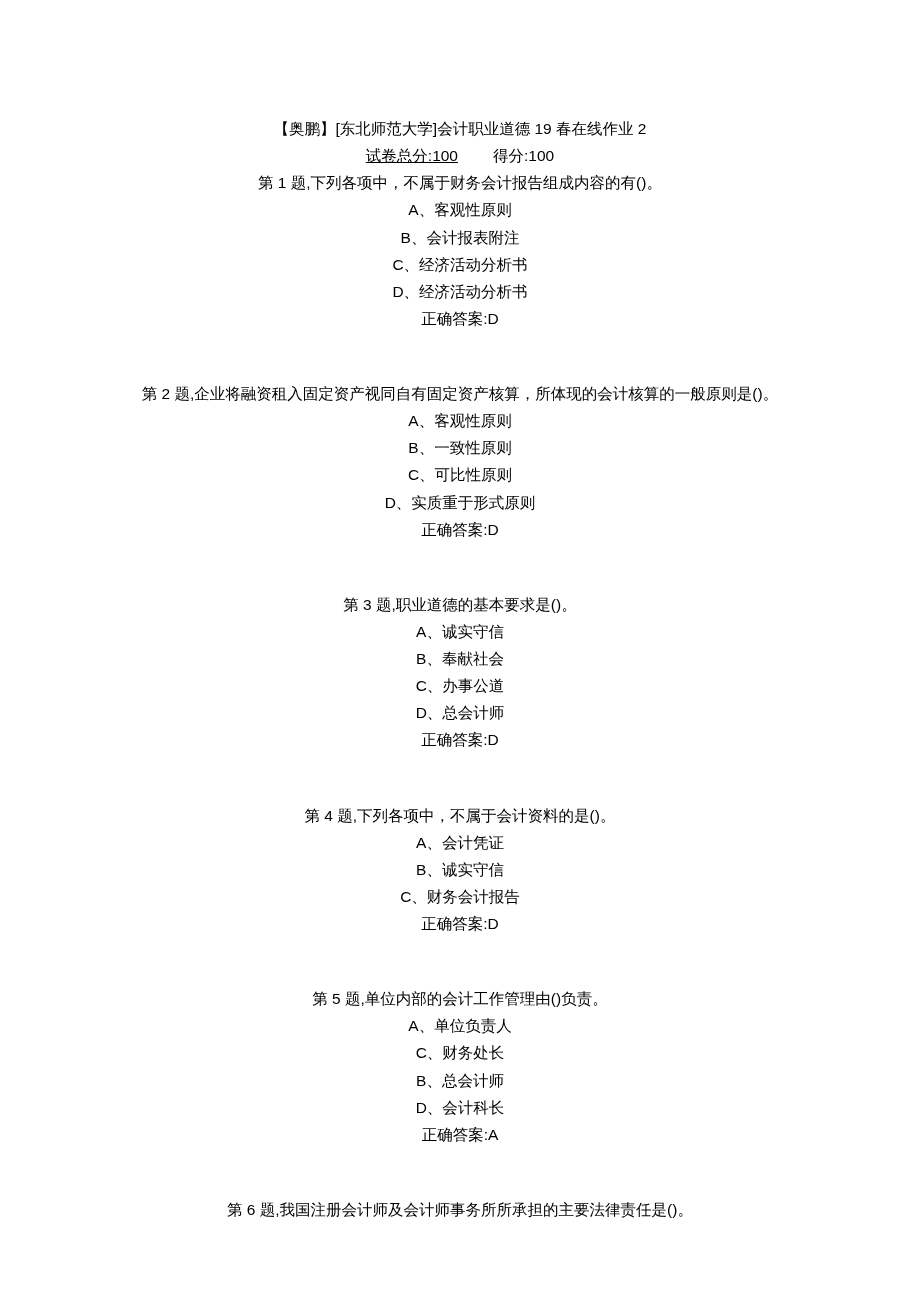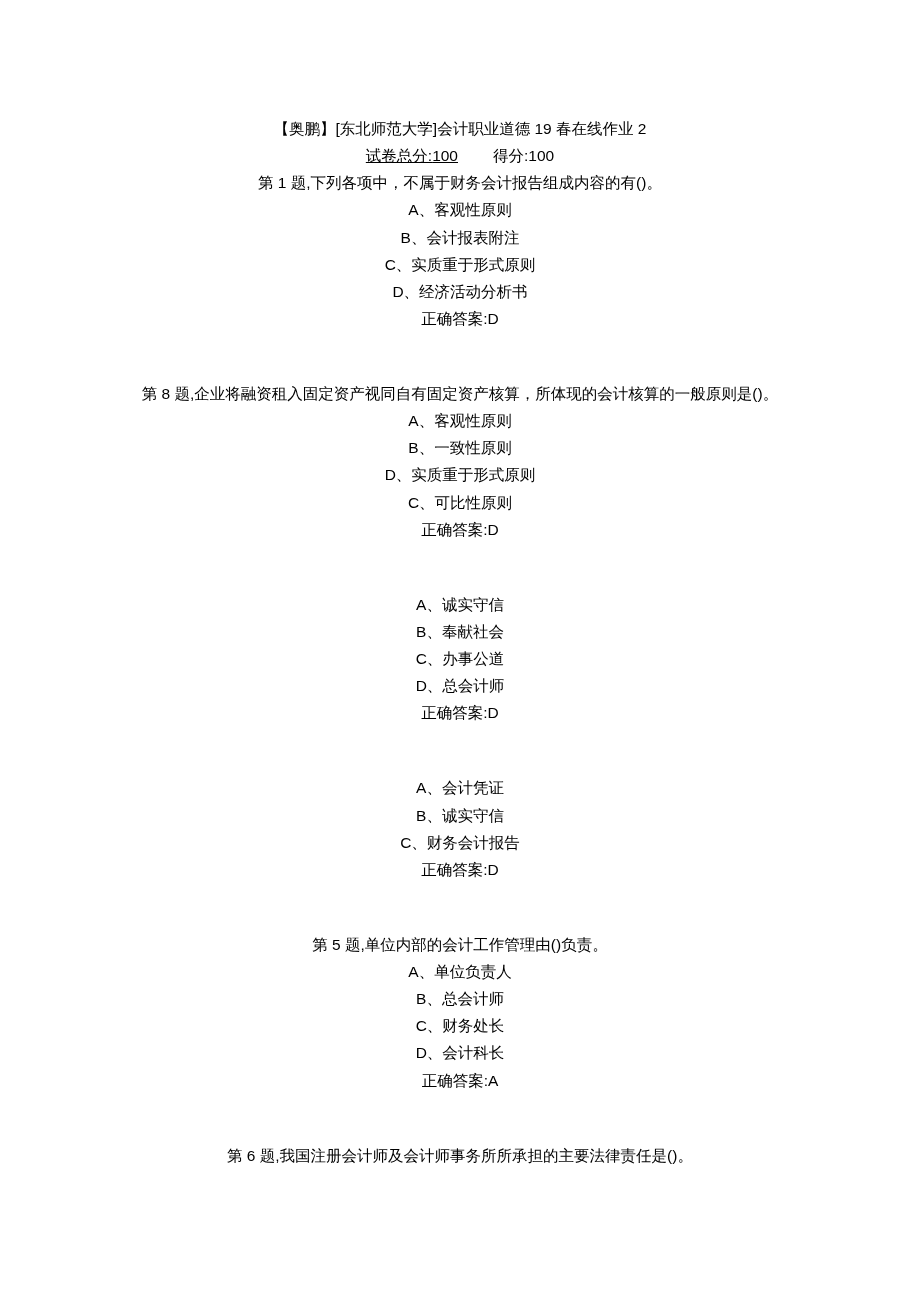--- a/index.html
+++ b/index.html
@@ -33,62 +33,64 @@
 
 <div class="line">【奥鹏】[东北师范大学]会计职业道德 19 春在线作业 2</div>
 <div class="line">
   <span class="score-label"><span>试卷总分:</span><span>100</span></span><span>得分:</span><span>100</span>
 </div>
 
 <div>
   <div class="line">第 1 题,下列各项中，不属于财务会计报告组成内容的有()。</div>
   <div class="line">A、客观性原则</div>
   <div class="line">B、会计报表附注</div>
-  <div class="line">C、实质重于形式原则</div>
+  <div class="line">C、经济活动分析书</div>
   <div class="line">D、经济活动分析书</div>
   <div class="line">正确答案:D</div>
 </div>
 
 <div class="block"></div>
 
 <div>
-  <div class="line">第 8 题,企业将融资租入固定资产视同自有固定资产核算，所体现的会计核算的一般原则是()。</div>
+  <div class="line">第 2 题,企业将融资租入固定资产视同自有固定资产核算，所体现的会计核算的一般原则是()。</div>
   <div class="line">A、客观性原则</div>
   <div class="line">B、一致性原则</div>
+  <div class="line">C、可比性原则</div>
   <div class="line">D、实质重于形式原则</div>
-  <div class="line">C、可比性原则</div>
   <div class="line">正确答案:D</div>
 </div>
 
 <div class="block"></div>
 
 <div>
+  <div class="line">第 3 题,职业道德的基本要求是()。</div>
   <div class="line">A、诚实守信</div>
   <div class="line">B、奉献社会</div>
   <div class="line">C、办事公道</div>
   <div class="line">D、总会计师</div>
   <div class="line">正确答案:D</div>
 </div>
 
 <div class="block"></div>
 
 <div>
+  <div class="line">第 4 题,下列各项中，不属于会计资料的是()。</div>
   <div class="line">A、会计凭证</div>
   <div class="line">B、诚实守信</div>
   <div class="line">C、财务会计报告</div>
   <div class="line">正确答案:D</div>
 </div>
 
 <div class="block"></div>
 
 <div>
   <div class="line">第 5 题,单位内部的会计工作管理由()负责。</div>
   <div class="line">A、单位负责人</div>
+  <div class="line">C、财务处长</div>
   <div class="line">B、总会计师</div>
-  <div class="line">C、财务处长</div>
   <div class="line">D、会计科长</div>
   <div class="line">正确答案:A</div>
 </div>
 
 <div class="block"></div>
 
 <div>
   <div class="line">第 6 题,我国注册会计师及会计师事务所所承担的主要法律责任是()。</div>
 </div>
 

